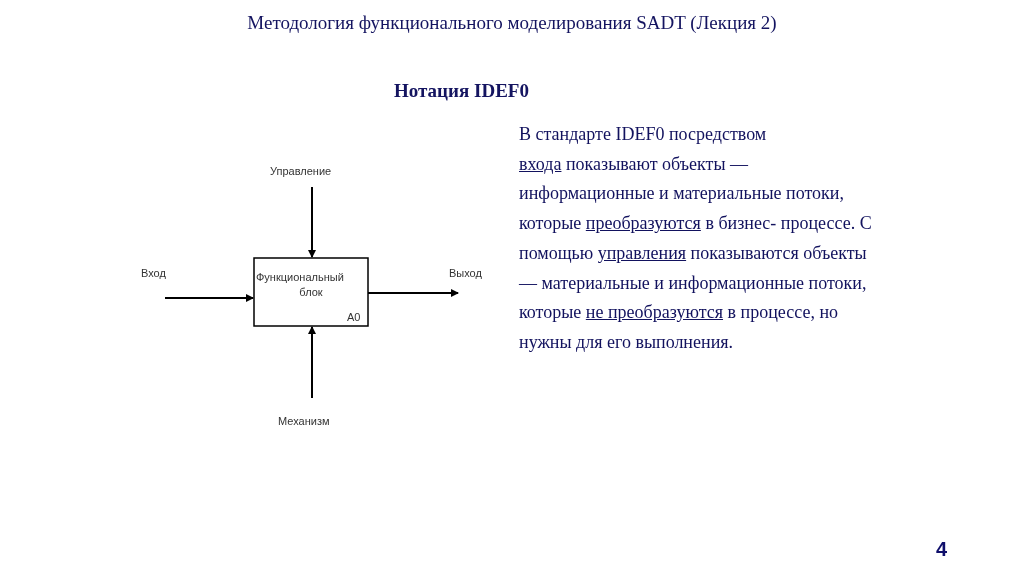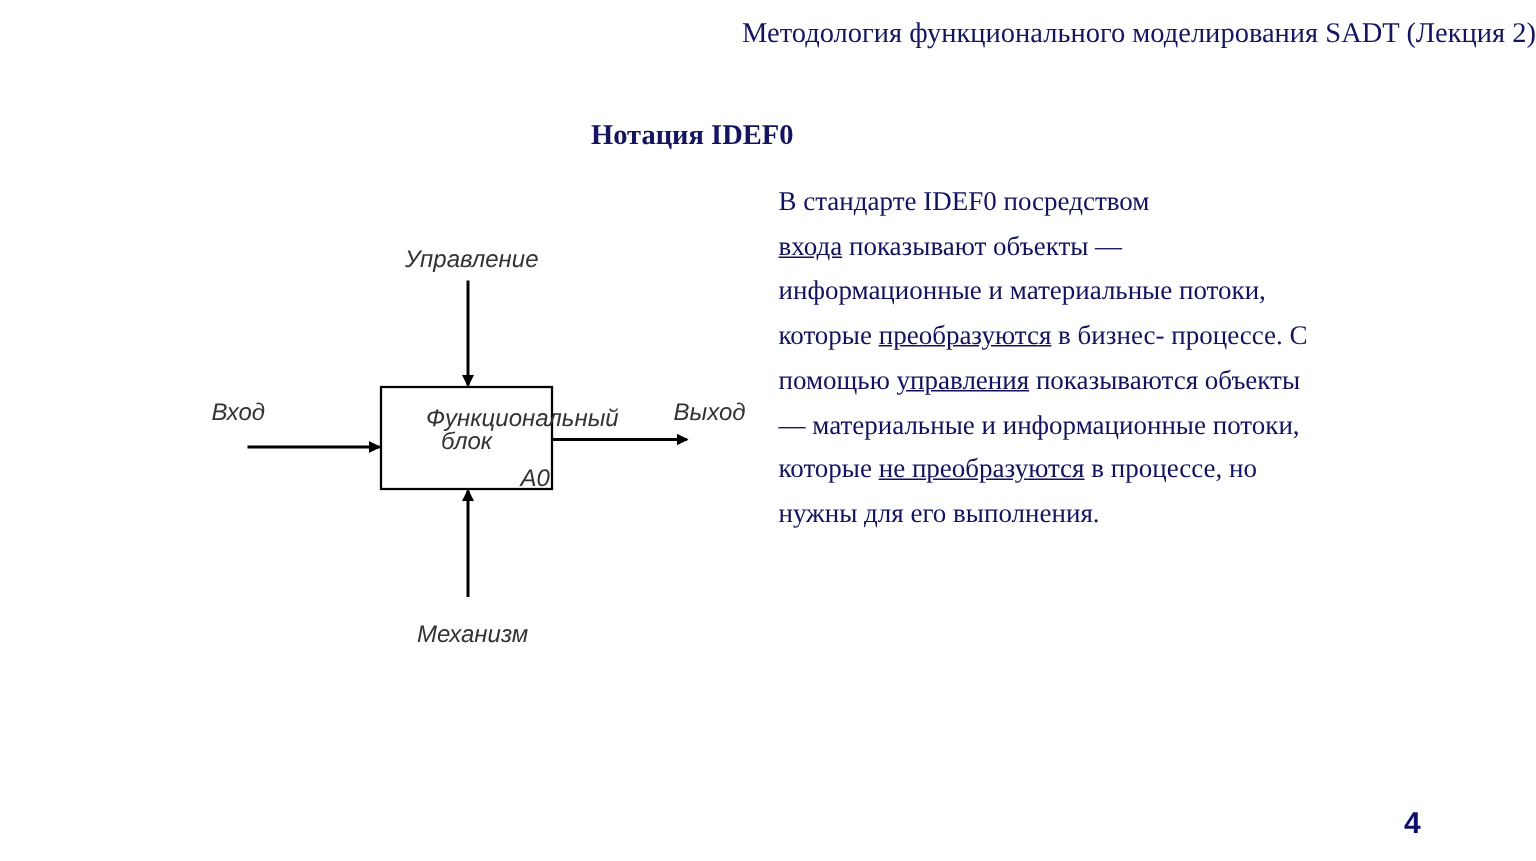--- a/index.html
+++ b/index.html
@@ -1,25 +1,25 @@
 <!DOCTYPE html>
 <html><head>
 <meta charset="utf-8">
 <style>
   html, body { margin:0; padding:0; }
   body { width:1024px; height:574px; background:#ffffff; position:relative; overflow:hidden;
          font-family:"Liberation Serif", serif; color:#0b0b5c; }
-  .header { position:absolute; top:12px; left:0; width:1024px; text-align:right;
+  .header { position:absolute; top:12px; left:0; width:1024px; text-align:center;
             font-size:19px; color:#141460; }
   .subtitle { position:absolute; top:80px; left:0; width:923px; text-align:center;
               font-size:19px; font-weight:bold; color:#141460; padding-left:0; }
   .subtitle span { display:inline-block; margin-left:0px; }
   .diagram { position:absolute; left:120px; top:150px; width:380px; height:300px; }
   .diagram svg { position:absolute; left:0; top:0; }
-  .dlabel { position:absolute; font-family:"Liberation Sans", sans-serif; font-size:16px; color:#333; white-space:nowrap;font-style:italic; }
+  .dlabel { position:absolute; font-family:"Liberation Sans", sans-serif; font-size:11px; color:#333; white-space:nowrap; }
   .body-text { position:absolute; left:519px; top:120px; width:360px;
                font-size:18px; line-height:29.7px; color:#12125e; }
   .body-text .bold { font-weight:normal; }
   .body-text .u { text-decoration:underline; }
   .page-num { position:absolute; left:936px; top:538px; font-family:"Liberation Sans", sans-serif;
               font-weight:bold; font-size:20px; color:#0f0f6b; }
 </style>
 </head>
 <body>
 
@@ -36,20 +36,20 @@
     <rect x="134" y="108" width="114" height="68" fill="#fff" stroke="#000" stroke-width="1.5"></rect>
     <line x1="192" y1="37" x2="192" y2="107" stroke="#000" stroke-width="2" marker-end="url(#ah)"></line>
     <line x1="45" y1="148" x2="133" y2="148" stroke="#000" stroke-width="2" marker-end="url(#ah)"></line>
     <line x1="248" y1="143" x2="338" y2="143" stroke="#000" stroke-width="2" marker-end="url(#ah)"></line>
     <line x1="192" y1="248" x2="192" y2="177" stroke="#000" stroke-width="2" marker-end="url(#ah)"></line>
   </svg>
   <div class="dlabel" style="left:150px;top:15px;">Управление</div>
   <div class="dlabel" style="left:21px;top:117px;">Вход</div>
   <div class="dlabel" style="left:281px;top:117px;margin-left:48px;">Выход</div>
   <div class="dlabel" style="left:158px;top:265px;">Механизм</div>
-  <div class="dlabel" style="left:136px;top:121px;width:86px;text-align:center;padding-left:28px;">Функциональный</div>
+  <div class="dlabel" style="left:136px;top:121px;width:86px;text-align:center;">Функциональный</div>
   <div class="dlabel" style="left:136px;top:136px;width:110px;text-align:center;">блок</div>
   <div class="dlabel" style="left:227px;top:161px;">A0</div>
 </div>
 
 <div class="body-text"><span class="bold">В стандарте IDEF0 посредством</span><br><span class="u">входа</span><span> показывают объекты — информационные и материальные потоки, которые </span><span class="u">преобразуются</span><span> в бизнес- процессе. С помощью </span><span class="u">управления</span><span> показываются объекты — материальные и информационные потоки, которые </span><span class="u">не преобразуются</span><span> в процессе, но нужны для его выполнения.</span></div>
 
 <div class="page-num">4</div>
 
 </body></html>

